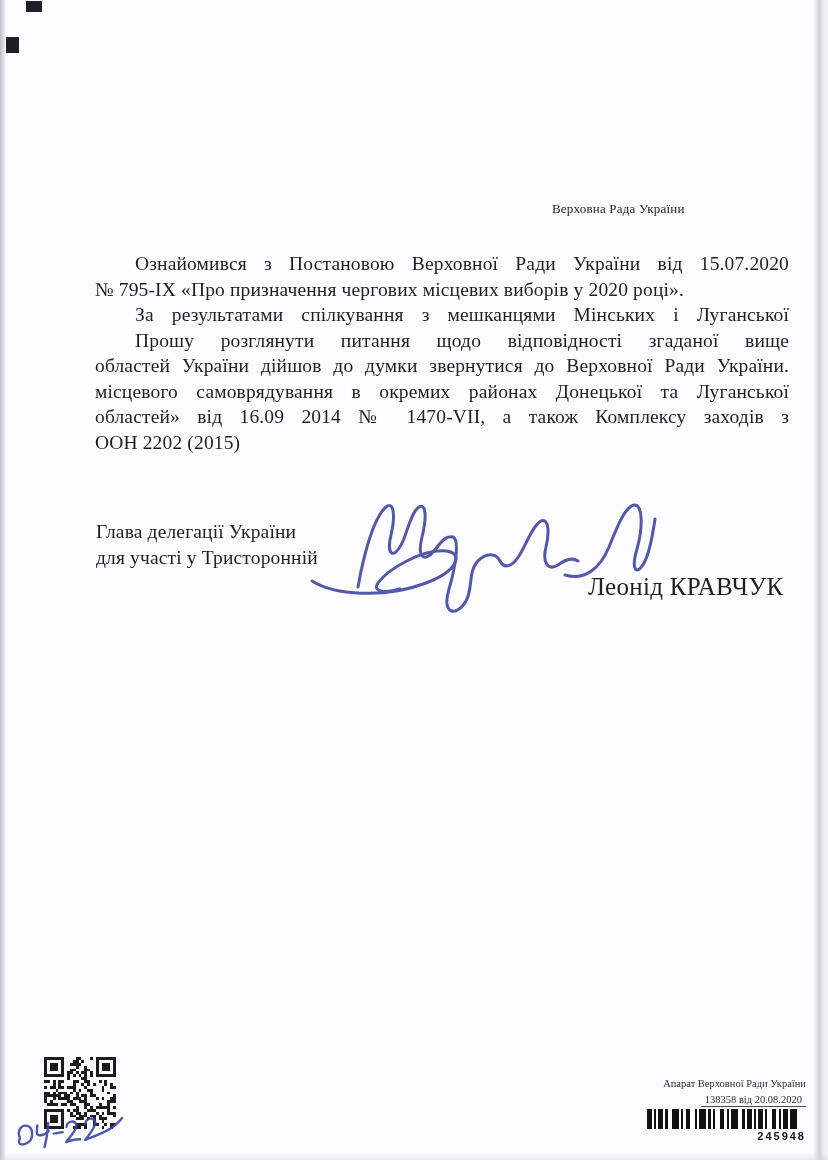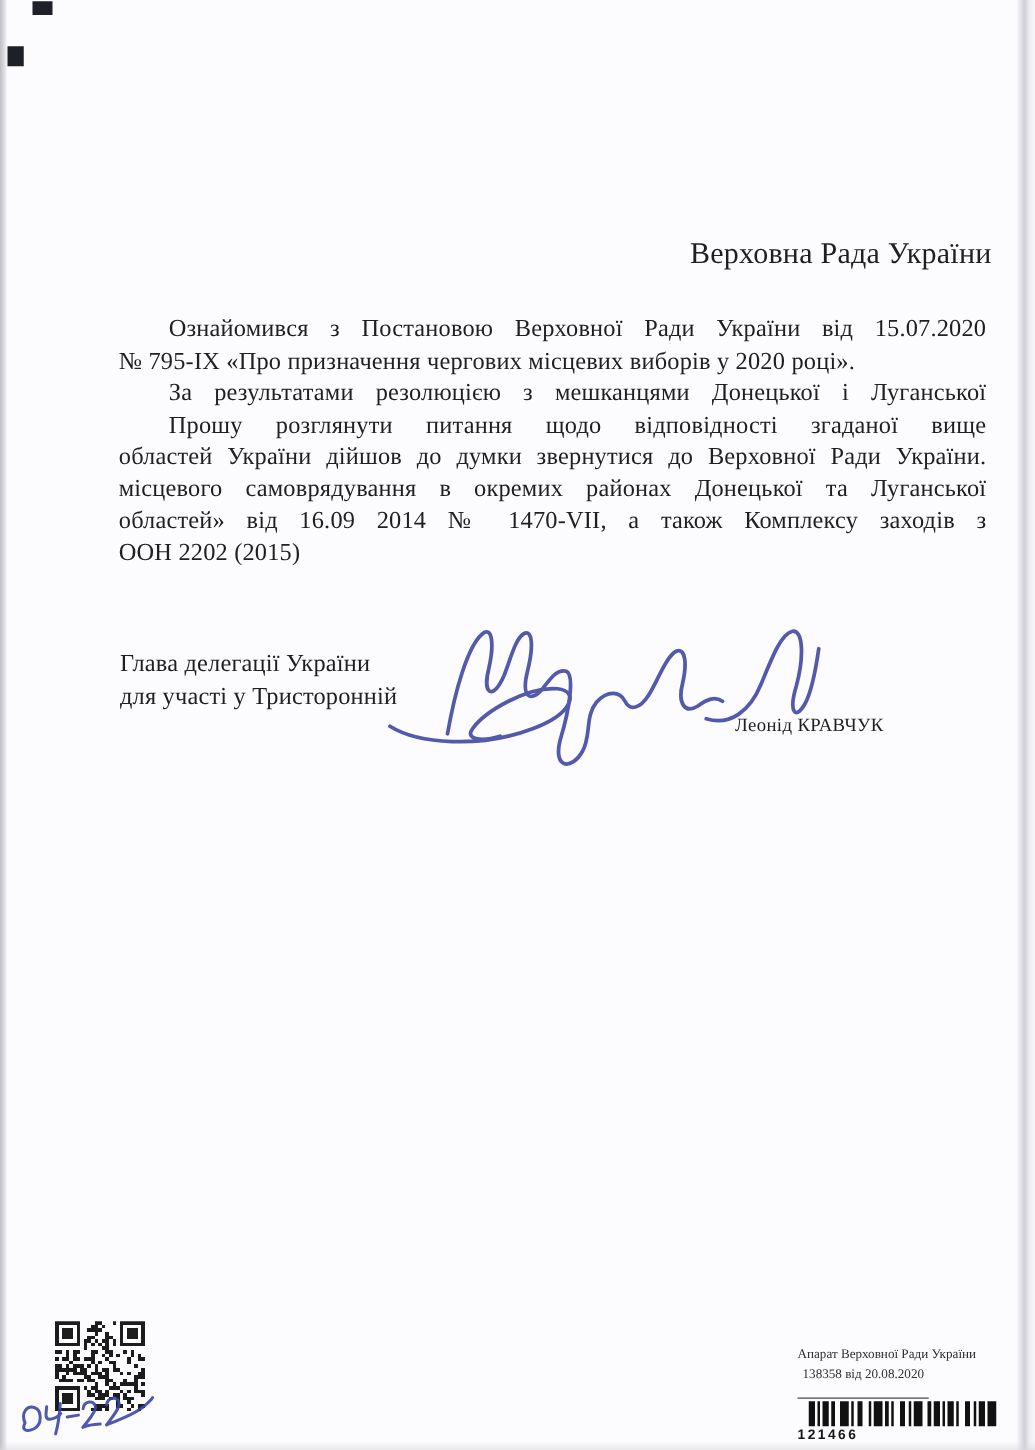--- a/index.html
+++ b/index.html
@@ -25,59 +25,59 @@
     position: absolute; left: 0; bottom: 0; width: 100%; height: 7px;
     background: linear-gradient(to bottom, rgba(0,0,0,0), #d9d9de);
     opacity: .55;
   }
   .scan-mark { position: absolute; background: #1f1f29; }
   .scan-mark.m1 { left: 26px; top: 1px; width: 16px; height: 11px; }
   .scan-mark.m2 { left: 6px; top: 37px; width: 13px; height: 16px; }
 
   
   .recipient {
-    position: absolute; left: 552px; top: 190px;
-    font-size: 24px; letter-spacing: .2px; white-space: nowrap;
+    position: absolute; left: 552px; top: 201px;
+    font-size: 13px; letter-spacing: .2px; white-space: nowrap;
   }
 
   
   .body-text {
     position: absolute; left: 95px; top: 251px; width: 694px;
     font-size: 19.5px; letter-spacing: .15px;
   }
   .ln { line-height: 25.5px; height: 25.5px; text-align: justify; text-align-last: justify; white-space: nowrap; }
   .ln.first { padding-left: 40px; }
   .ln.endline { text-align: right; text-align-last: left; }
 
   
   .signoff-role {
     position: absolute; left: 96px; top: 519px;
     font-size: 19.5px; line-height: 25.5px; letter-spacing: .15px;
   }
   .signer {
     position: absolute; left: 588px; top: 573px;
-    font-size: 15px; letter-spacing: .3px; white-space: nowrap;
+    font-size: 25px; letter-spacing: .3px; white-space: nowrap;
   }
   .signature-svg { position: absolute; left: 300px; top: 495px; }
   .date-line {
     position: absolute; left: 96px; top: 609px;
     font-size: 19.5px; letter-spacing: .15px;
   }
 
   
   .qr { position: absolute; left: 44px; top: 1057px; width: 72px; height: 72px; }
   .handwritten { position: absolute; left: 4px; top: 1114px; transform: rotate(-3deg); }
 
   .stamp {
     position: absolute; left: 638px; top: 1078px; width: 168px;
-    text-align: left; color: #2e2e2e;
+    text-align: right; color: #2e2e2e;
   }
   .stamp-office { font-size: 10.5px; line-height: 11px; white-space: nowrap; }
   .stamp-number { font-size: 10.5px; line-height: 12px; display: inline-block;
-    border-bottom: 1px solid #4a4a4a; padding: 0 4px 12px 4px; }
+    border-bottom: 1px solid #4a4a4a; padding: 0 4px 0 4px; }
   .barcode { margin: 2px auto 0 auto; width: 150px; height: 20px;
     display: flex; align-items: stretch; justify-content: center; }
   .barcode .bar { height: 100%; background: #111; }
   .barcode .gap { height: 100%; background: transparent; }
   .barcode-number {
     font-family: "Liberation Sans", sans-serif; font-weight: bold;
     font-size: 11px; letter-spacing: 2px; margin-top: 1px; color: #161616;
   }
 </style>
 </head>
@@ -89,21 +89,21 @@
   <div class="edge-right"></div>
   <div class="edge-bottom"></div>
   <div class="scan-mark m1"></div>
   <div class="scan-mark m2"></div>
 
   <div class="recipient">Верховна Рада України</div>
 
   <div class="body-text">
     <div class="ln first">Ознайомився з Постановою Верховної Ради України від 15.07.2020</div>
     <div class="ln endline">№ 795-IX «Про призначення чергових місцевих виборів у 2020 році».</div>
-    <div class="ln first">За результатами резолюцією з мешканцями Донецької і Луганської</div>
+    <div class="ln first">За результатами спілкування з мешканцями Мінських і Луганської</div>
     <div class="ln first">Прошу розглянути питання щодо відповідності згаданої вище</div>
     <div class="ln">областей України дійшов до думки звернутися до Верховної Ради України.</div>
     <div class="ln">місцевого самоврядування в окремих районах Донецької та Луганської</div>
     <div class="ln">областей» від 16.09 2014 № 1470-VII, а також Комплексу заходів з</div>
     <div class="ln endline">ООН 2202 (2015)</div>
   </div>
 
   <div class="signoff-role">
     <div>Глава делегації України</div>
     <div>для участі у Тристоронній</div>
@@ -462,16 +462,16 @@
         <div class="bar" style="width:2.27px"></div>
         <div class="gap" style="width:4.55px"></div>
         <div class="bar" style="width:4.55px"></div>
         <div class="gap" style="width:2.27px"></div>
         <div class="bar" style="width:2.27px"></div>
         <div class="gap" style="width:2.27px"></div>
         <div class="bar" style="width:4.55px"></div>
         <div class="gap" style="width:2.27px"></div>
         <div class="bar" style="width:6.82px"></div>
       </div>
-    <div class="barcode-number">121466</div>
+    <div class="barcode-number">245948</div>
   </div>
 
 </div>
 
 </body></html>

